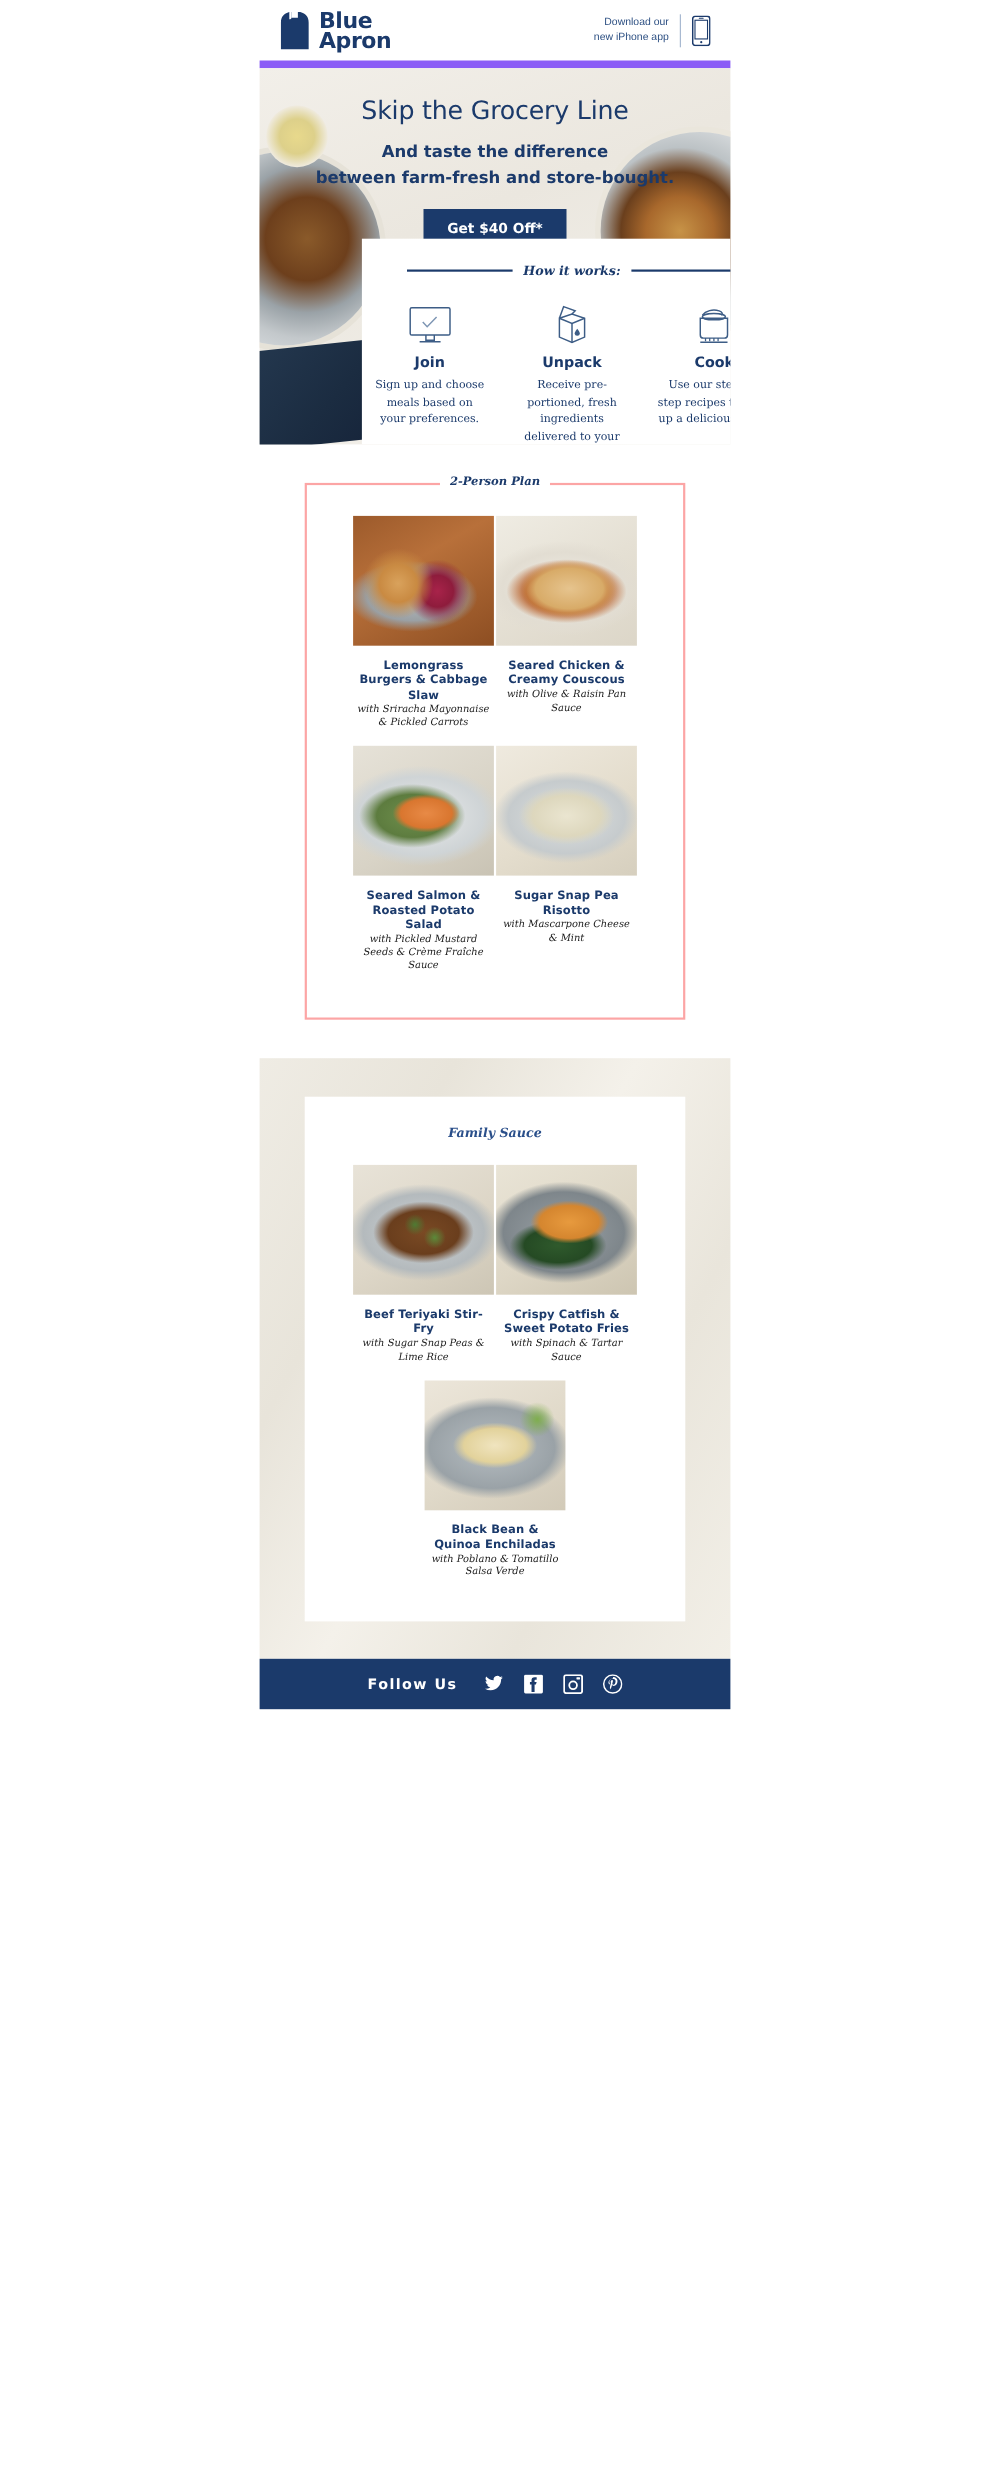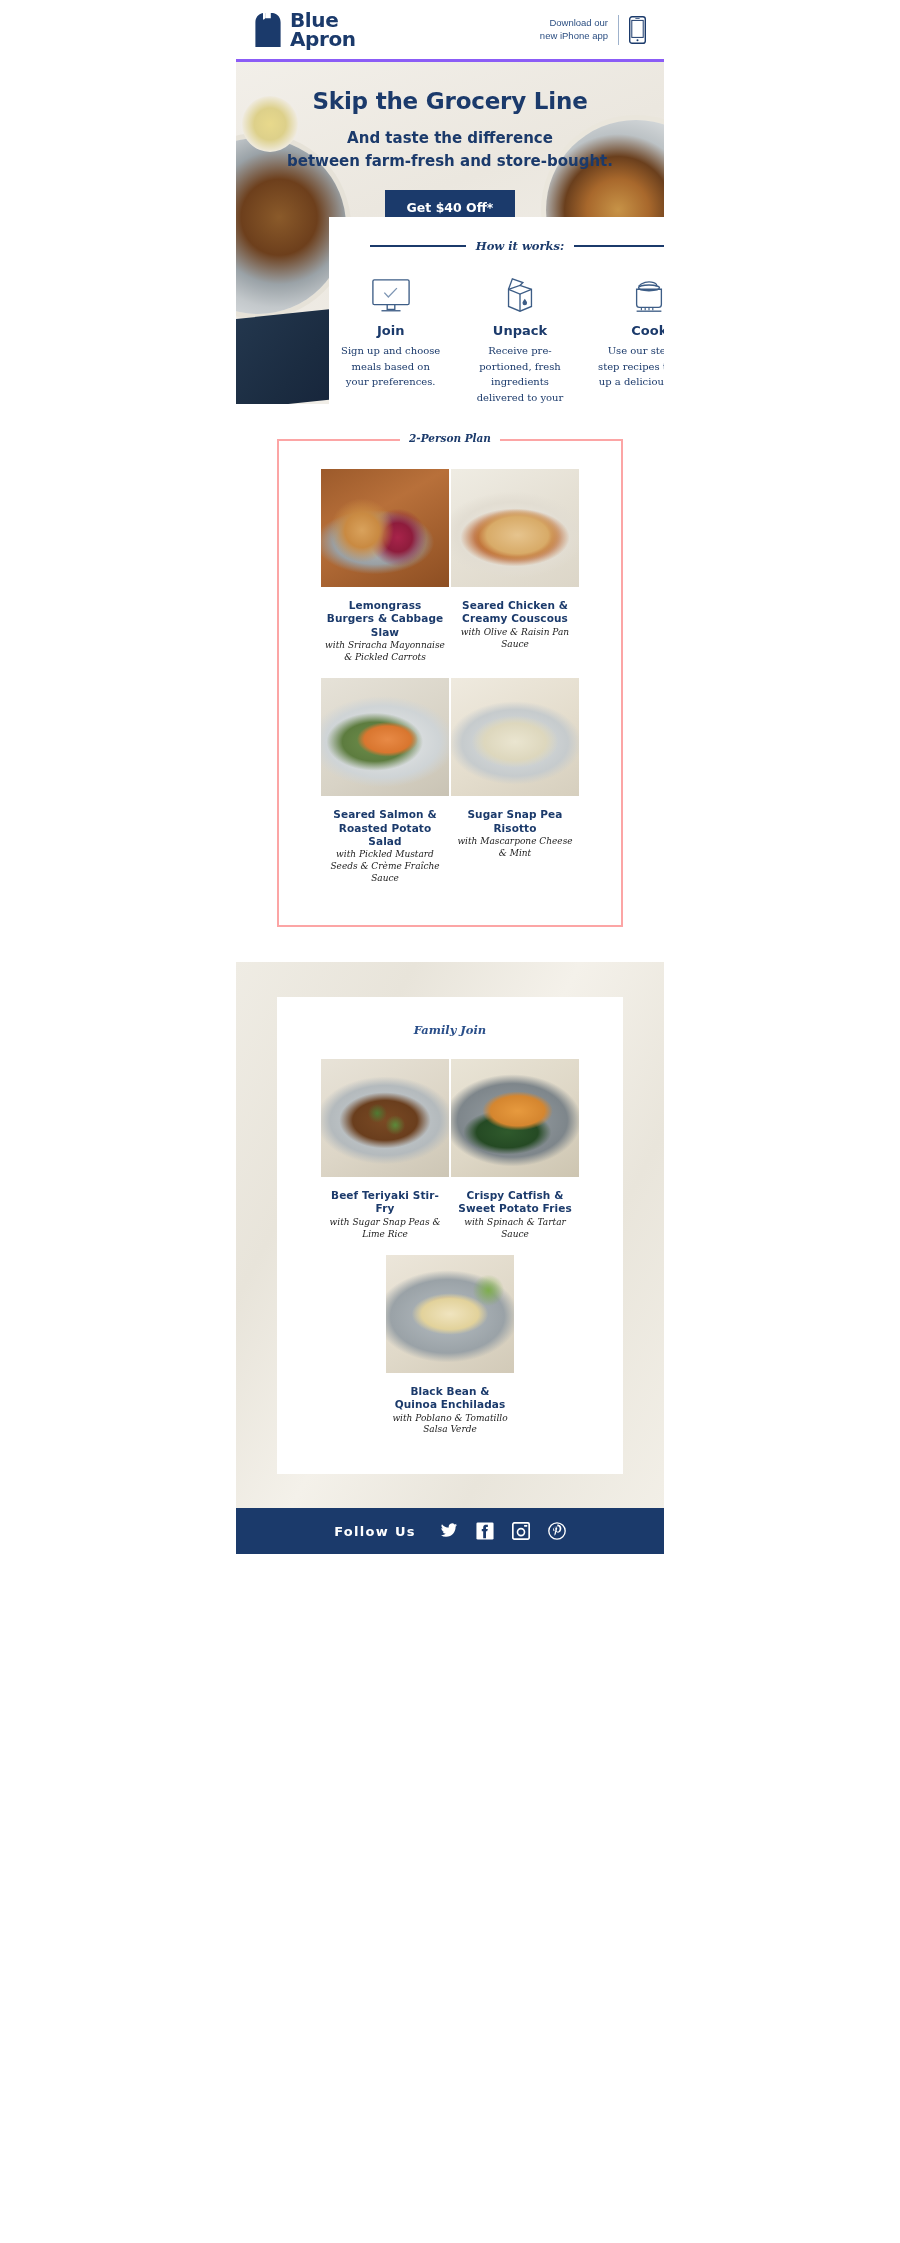--- a/index.html
+++ b/index.html
@@ -10,21 +10,21 @@
     -webkit-font-smoothing: antialiased;
   }
   .page { width: 900px; margin: 0 auto; background: #fff; }
   .content { width: 428px; margin: 0 auto; }
 
   
   .header {
     width: 428px; margin: 0 auto;
     height: 62px;
     display: flex; align-items: center; justify-content: space-between;
-    border-bottom: 3px solid #8b5cf6;
+    border-bottom: 7px solid #8b5cf6;
     padding: 0 18px 0 18px;
   }
   .logo { display: flex; align-items: center; gap: 8px; }
   .logo-mark { width: 28px; height: 34px; }
   .logo-words {
     font-family: "DejaVu Sans", sans-serif;
     font-weight: bold; font-size: 20px; line-height: 0.95;
     color: #1b3a6b; letter-spacing: -0.4px;
   }
   .header-right { display: flex; align-items: center; gap: 10px; }
@@ -72,21 +72,21 @@
     box-shadow: 0 0 0 5px #eae6dc;
   }
   .plate-r2 {
     position: absolute; right: 8px; bottom: 34px;
     width: 58px; height: 58px; border-radius: 50%;
     background: radial-gradient(circle at 50% 50%, #e6d88d 0%, #dccf8b 42%, #f0ecdf 72%);
   }
   .hero-inner { position: relative; z-index: 3; padding-top: 26px; text-align: center; }
   .hero-title {
     font-family: "DejaVu Sans", sans-serif;
-    font-size: 23px; font-weight: bold; color: #1b3a6b;
+    font-size: 23px; font-weight: normal; color: #1b3a6b;
     letter-spacing: -0.2px;
   }
   .hero-sub {
     margin-top: 13px;
     font-family: "DejaVu Sans", sans-serif;
     font-size: 15px; font-weight: bold; color: #1b3a6b;
     line-height: 1.5;
   }
   .hero-btn {
     display: inline-block; margin-top: 18px;
@@ -344,21 +344,21 @@
           <div class="meal-name">Sugar Snap Pea Risotto</div>
           <div class="meal-desc">with Mascarpone Cheese &amp; Mint</div>
         </div>
 
       </div>
     </div>
   </div>
 
   <div class="family-wrap">
     <div class="family-card">
-      <div class="family-legend">Family Join</div>
+      <div class="family-legend">Family Sauce</div>
       <div class="meals">
 
 
         <div class="meal">
           <span class="meal-img" style="background-image:
               radial-gradient(circle at 44% 46%, #4f7a33 0%, rgba(0,0,0,0) 10%),
               radial-gradient(circle at 58% 56%, #5b8a3a 0%, rgba(0,0,0,0) 10%),
               radial-gradient(ellipse 42% 28% at 50% 52%, #7a4a24 0%, #6a3e1d 60%, rgba(0,0,0,0) 85%),
               radial-gradient(ellipse 58% 40% at 50% 52%, #cfd4d6 0%, #b4babd 74%, rgba(0,0,0,0) 93%),
               linear-gradient(150deg, #e8e3d8 0%, #ddd6c7 55%, #cdc6b5 100%);"></span>

